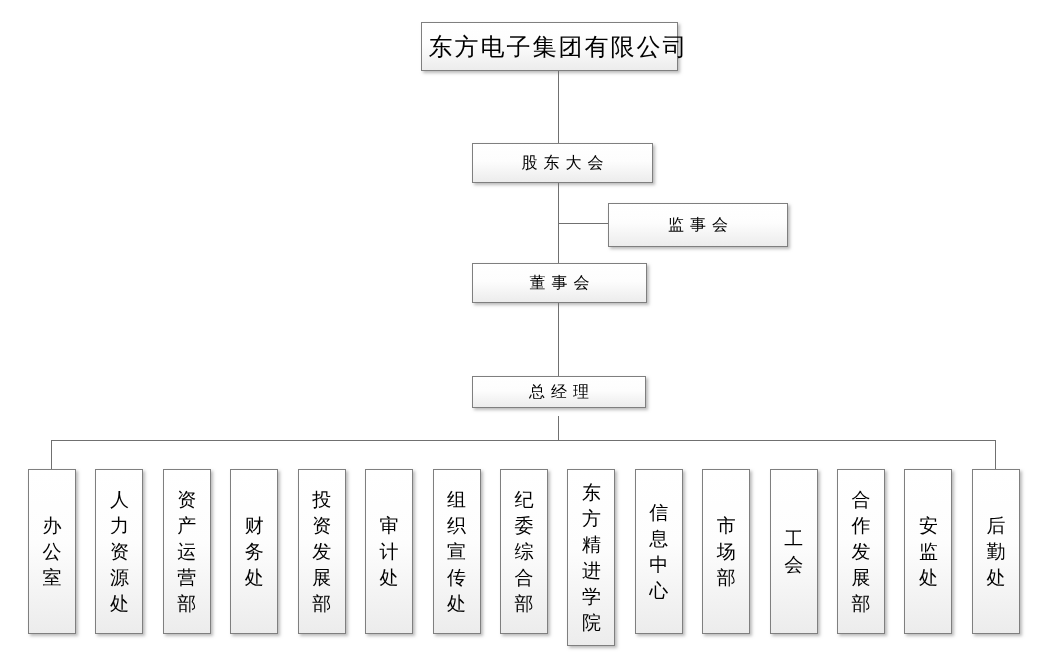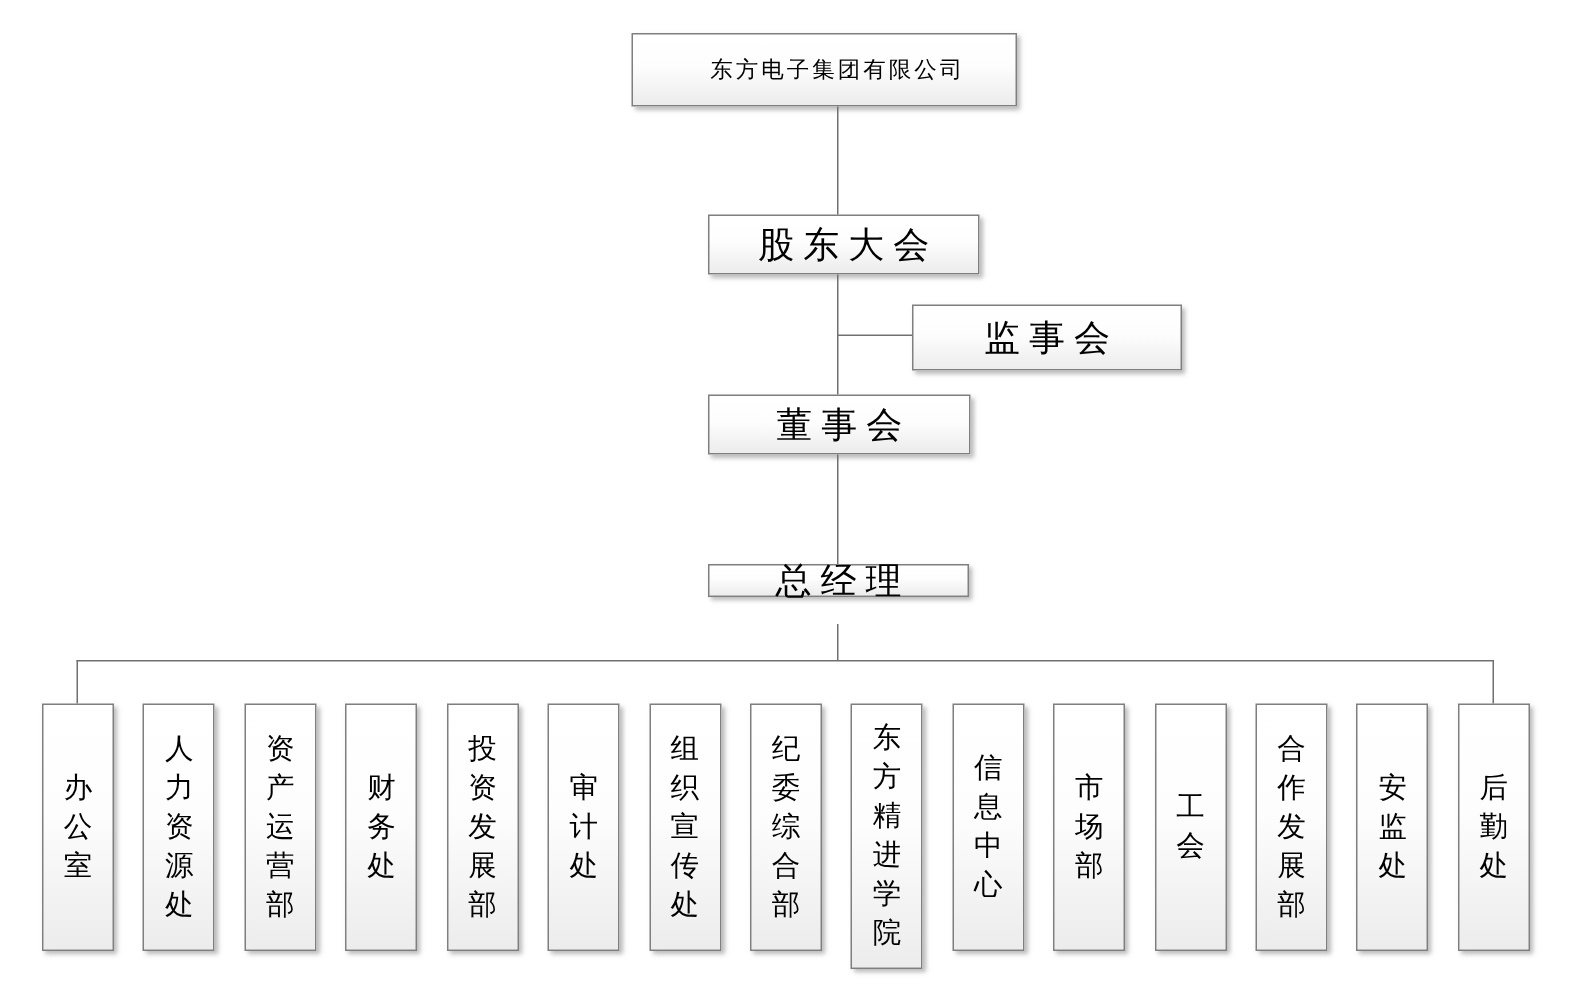--- a/index.html
+++ b/index.html
@@ -22,29 +22,29 @@
     align-items: center;
     justify-content: center;
     border: 1px solid #7f7f7f;
     background: linear-gradient(180deg, #ffffff 0%, #fdfdfd 45%, #ececec 100%);
     box-shadow: 2px 2px 3px rgba(130,130,130,0.55);
     text-align: center;
     white-space: nowrap;
   }
   .node.company {
     left: 421px; top: 22px; width: 257px; height: 49px;
-    font-size: 15px; letter-spacing: 2px; padding-left: 18px;
+    font-size: 24px; letter-spacing: 2px; padding-left: 18px;
   }
   .node.mid {
-    font-size: 24px; letter-spacing: 6px; padding-left: 6px;
+    font-size: 16px; letter-spacing: 6px; padding-left: 6px;
   }
   .node.shareholders { left: 472px; top: 143px; width: 181px; height: 40px; }
   .node.supervisory  { left: 608px; top: 203px; width: 180px; height: 44px; }
   .node.board        { left: 472px; top: 263px; width: 175px; height: 40px; }
-  .node.gm           { left: 472px; top: 376px; width: 174px; height: 22px; }
+  .node.gm           { left: 472px; top: 376px; width: 174px; height: 32px; }
 
   
   .line {
     position: absolute;
     background: #707070;
   }
   .line.v { width: 1px; }
   .line.h { height: 1px; }
   .l-company-shareholders { left: 558px; top: 71px;  height: 72px; }
   .l-shareholders-board   { left: 558px; top: 183px; height: 80px; }

